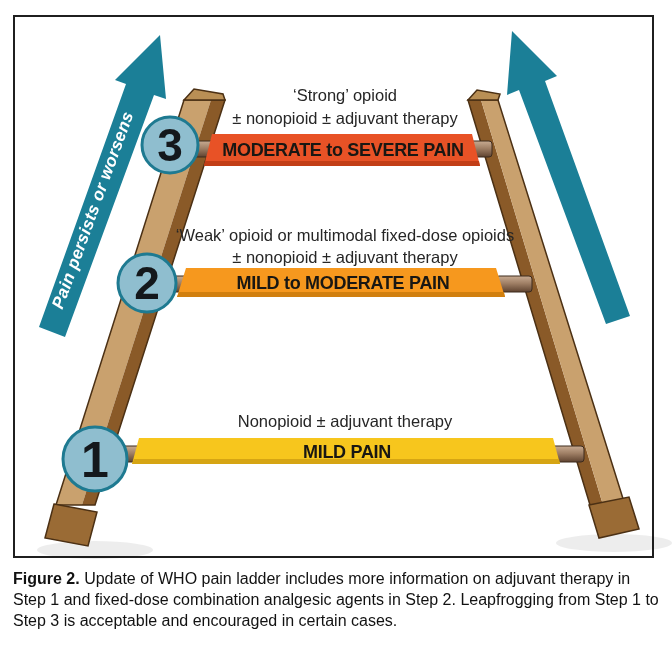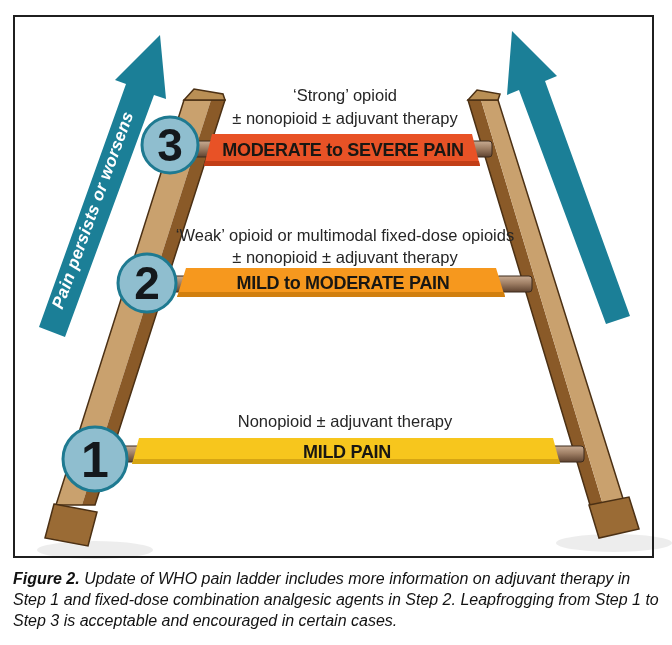--- a/index.html
+++ b/index.html
@@ -11,21 +11,21 @@
     position:absolute;left:13px;top:15px;width:641px;height:543px;
     border:2px solid #1f1f1f;background:#ffffff;box-sizing:border-box;
   }
   svg{position:absolute;left:0;top:0;}
   .note-text{font-size:16.5px;fill:#262626;}
   .bar-label{font-size:18px;font-weight:bold;fill:#191713;letter-spacing:-0.3px;}
   .circle-num{font-weight:bold;fill:#14181c;}
   .arrow-label{font-size:17px;font-weight:bold;font-style:italic;fill:#ffffff;letter-spacing:0.3px;}
   .caption{
     position:absolute;left:13px;top:568px;width:648px;
-    font-size:16px;line-height:1.32;color:#121212;font-style:italic;
+    font-size:16px;line-height:1.32;color:#121212;
   }
   .cap-label{font-weight:bold;}
 </style>
 </head>
 <body>
 
 <div class="figure-box"></div>
 
 <svg width="672" height="560" viewBox="0 0 672 560">
   <defs>

